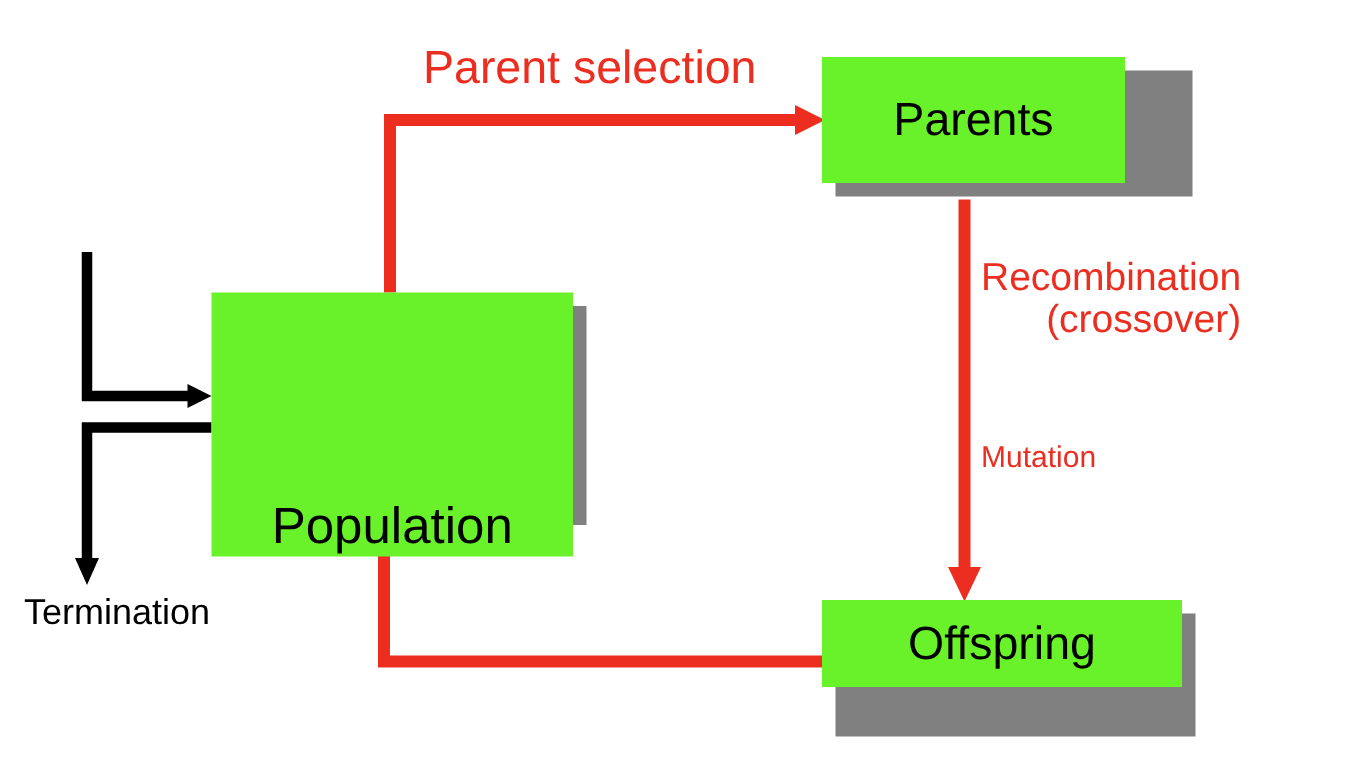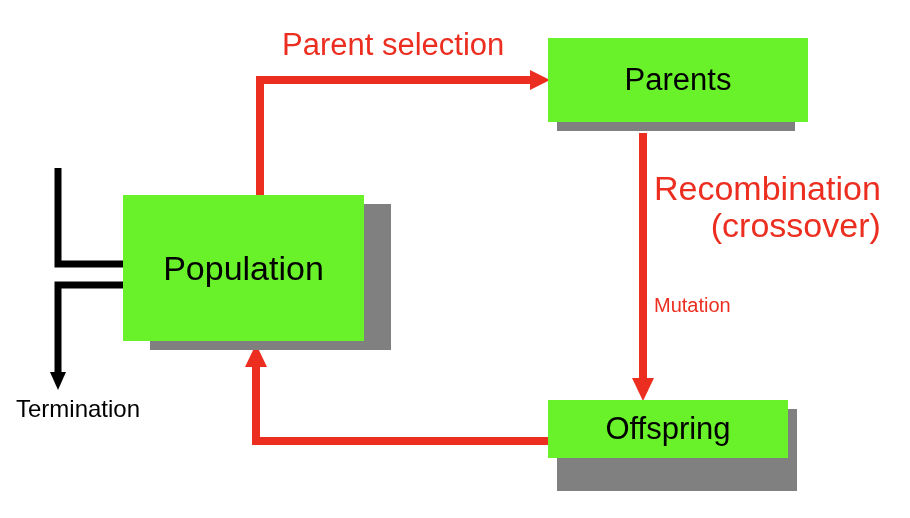--- a/index.html
+++ b/index.html
@@ -37,28 +37,29 @@
     font-family: "Liberation Sans", sans-serif;
     font-weight: normal;
     z-index: 3;
   }
   .proc-shadow {
     position: absolute;
     background: #808080;
     z-index: 2;
   }
   #box-population {
-    left: 123px;  top: 195px;  width: 241px;  height: 146px;
+    left: 141px;  top: 195px;  width: 241px;  height: 176px;
     font-size: 34px;
+    align-items: flex-end;
   }
   #shadow-population {
     left: 150px;  top: 204px;  width: 241px;  height: 146px;
   }
   #box-parents {
-    left: 548px;  top: 38px;   width: 260px;  height: 84px;
+    left: 548px;  top: 38px;   width: 202px;  height: 84px;
     font-size: 31px;
   }
   #shadow-parents {
     left: 557px;  top: 47px;   width: 238px;  height: 84px;
   }
   #box-offspring {
     left: 548px;  top: 400px;  width: 240px;  height: 58px;
     font-size: 31px;
   }
   #shadow-offspring {
@@ -73,21 +74,21 @@
     line-height: 1.08;
     text-align: right;
   }
   .edge-label.red   { color: #EC2E20; }
   .edge-label.black { color: #000000; }
 
   #label-parent-selection {
     left: 282px;  top: 28px;   font-size: 31px;
   }
   #label-recombination {
-    left: 654px;  top: 170px;  font-size: 34px;
+    left: 654px;  top: 170px;  font-size: 26px;
   }
   #label-mutation {
     left: 654px;  top: 295px;  font-size: 20px;
   }
   #label-survivor-selection {
     left: 247px;  top: 464px;  font-size: 32px;
   }
   #label-initialization {
     left: 14px;   top: 132px;  font-size: 24px;
   }

